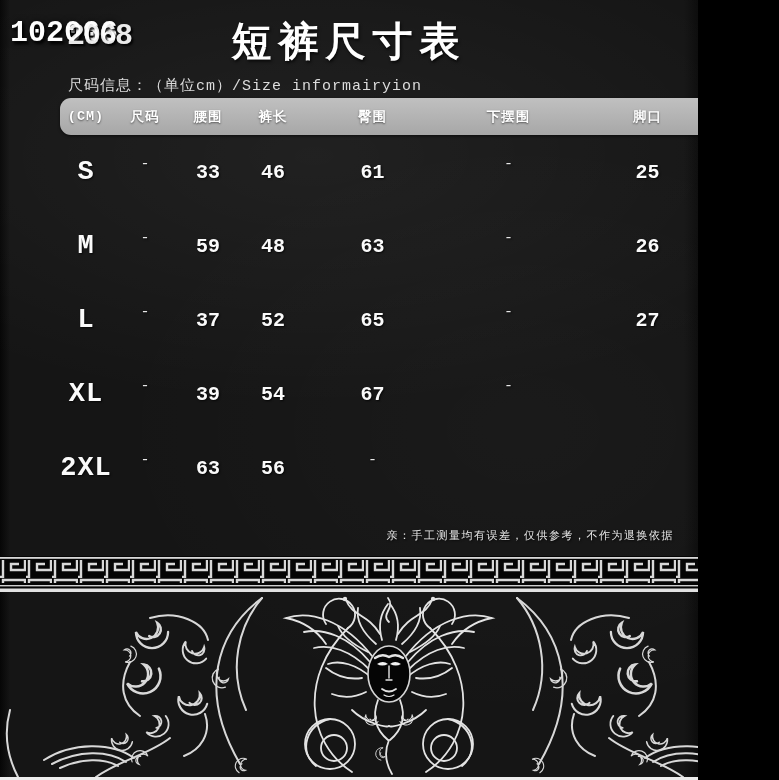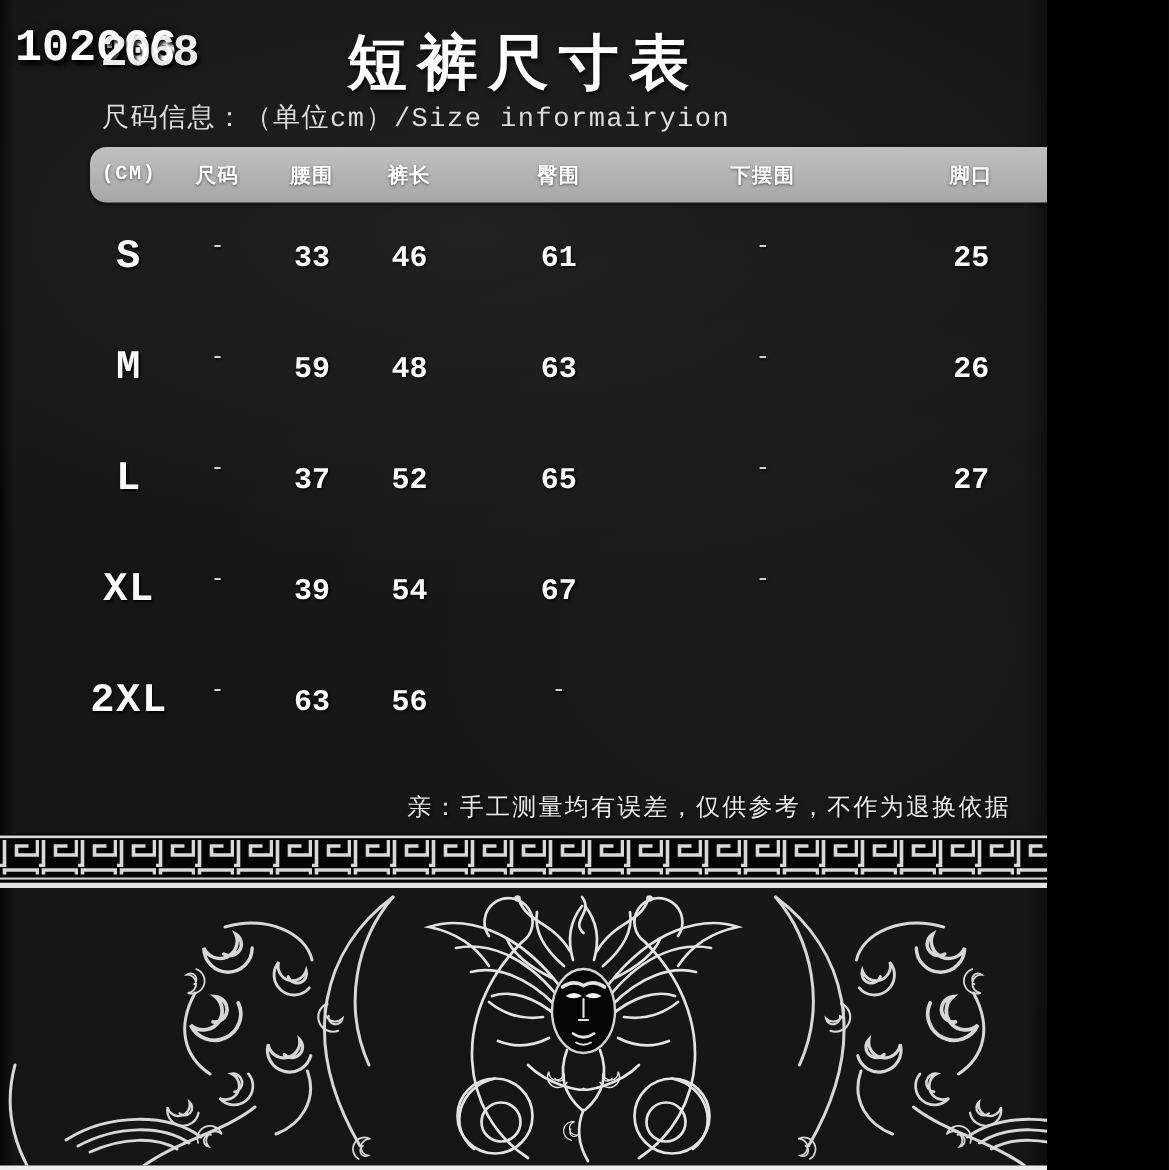--- a/index.html
+++ b/index.html
@@ -22,21 +22,21 @@
   .wm-overlay {
     position:absolute; left:57px; top:3px; letter-spacing:-2px; opacity:0.92;
     text-shadow:2px 2px 2px rgba(0,0,0,0.9);
   }
   .title {
     position:absolute; left:0; right:0; top:14px; text-align:center;
     font-size:40px; font-weight:bold; letter-spacing:7px; color:#ffffff;
     text-shadow:1px 2px 3px rgba(0,0,0,0.7);
   }
   .info {
-    position:absolute; left:68px; top:66px; font-size:18px; color:#dcdcdc;
+    position:absolute; left:68px; top:76px; font-size:15px; color:#dcdcdc;
     letter-spacing:1px;
   }
   .size-table { position:absolute; left:60px; top:98px; width:655px; }
   .t-header, .t-row {
     display:grid;
     grid-template-columns:52px 66px 60px 70px 129px 143px 135px;
     align-items:center;
   }
   .t-header {
     height:37px;
@@ -49,21 +49,21 @@
     text-shadow:0 1px 2px rgba(0,0,0,0.55); letter-spacing:1px;
   }
   .t-row { height:74px; }
   .td {
     text-align:center; font-size:20px; font-weight:bold; color:#fafafa;
     text-shadow:1px 1px 2px rgba(0,0,0,0.75);
   }
   .td.size { font-size:27px; font-weight:600; letter-spacing:1px; }
   .td.dash { font-size:15px; font-weight:normal; transform:translateY(-8px); color:#e8e8e8; }
   .note {
-    position:absolute; right:24px; top:528px; font-size:16px; color:#eaeaea;
+    position:absolute; right:24px; top:528px; font-size:11px; color:#eaeaea;
     letter-spacing:1.5px; text-shadow:1px 1px 2px rgba(0,0,0,0.8);
   }
   .meander { position:absolute; left:0; top:556px; display:block; }
   .ornament { position:absolute; left:0; top:592px; display:block; }
   .bottom-line { position:absolute; left:0; bottom:0; width:100%; height:3px; background:#ededed; }
 </style>
 </head>
 <body>
 
 <div class="page">

